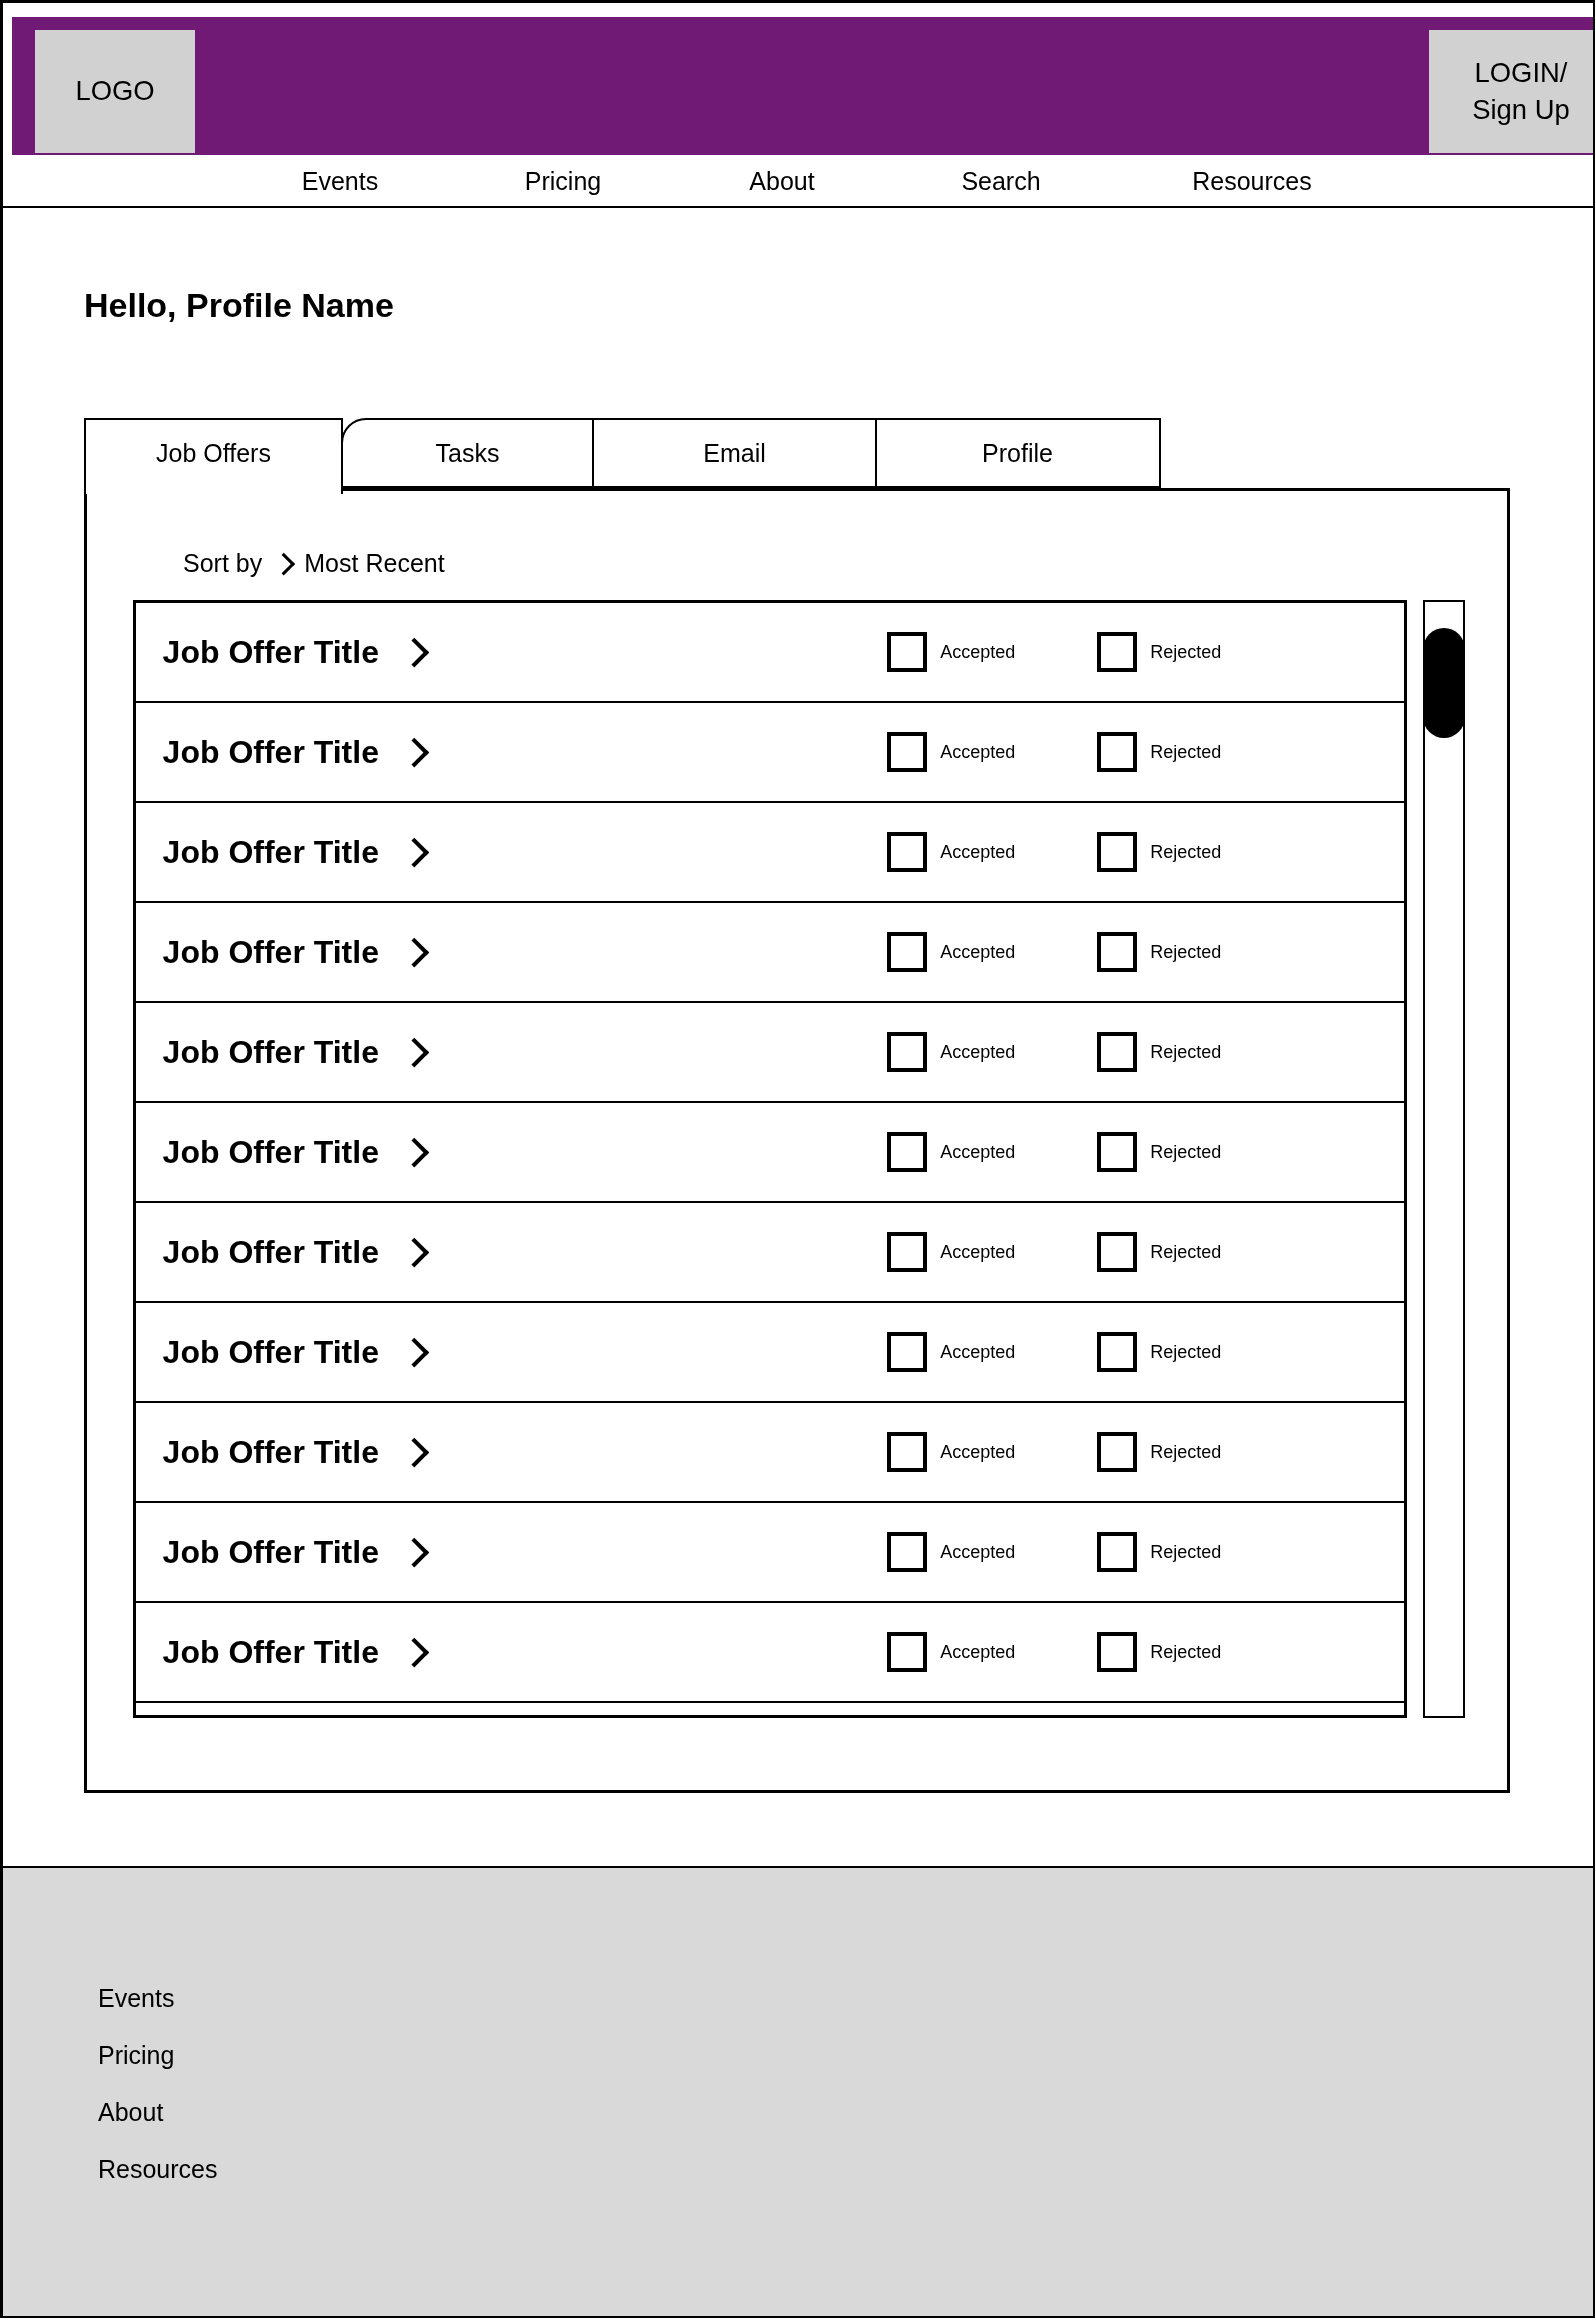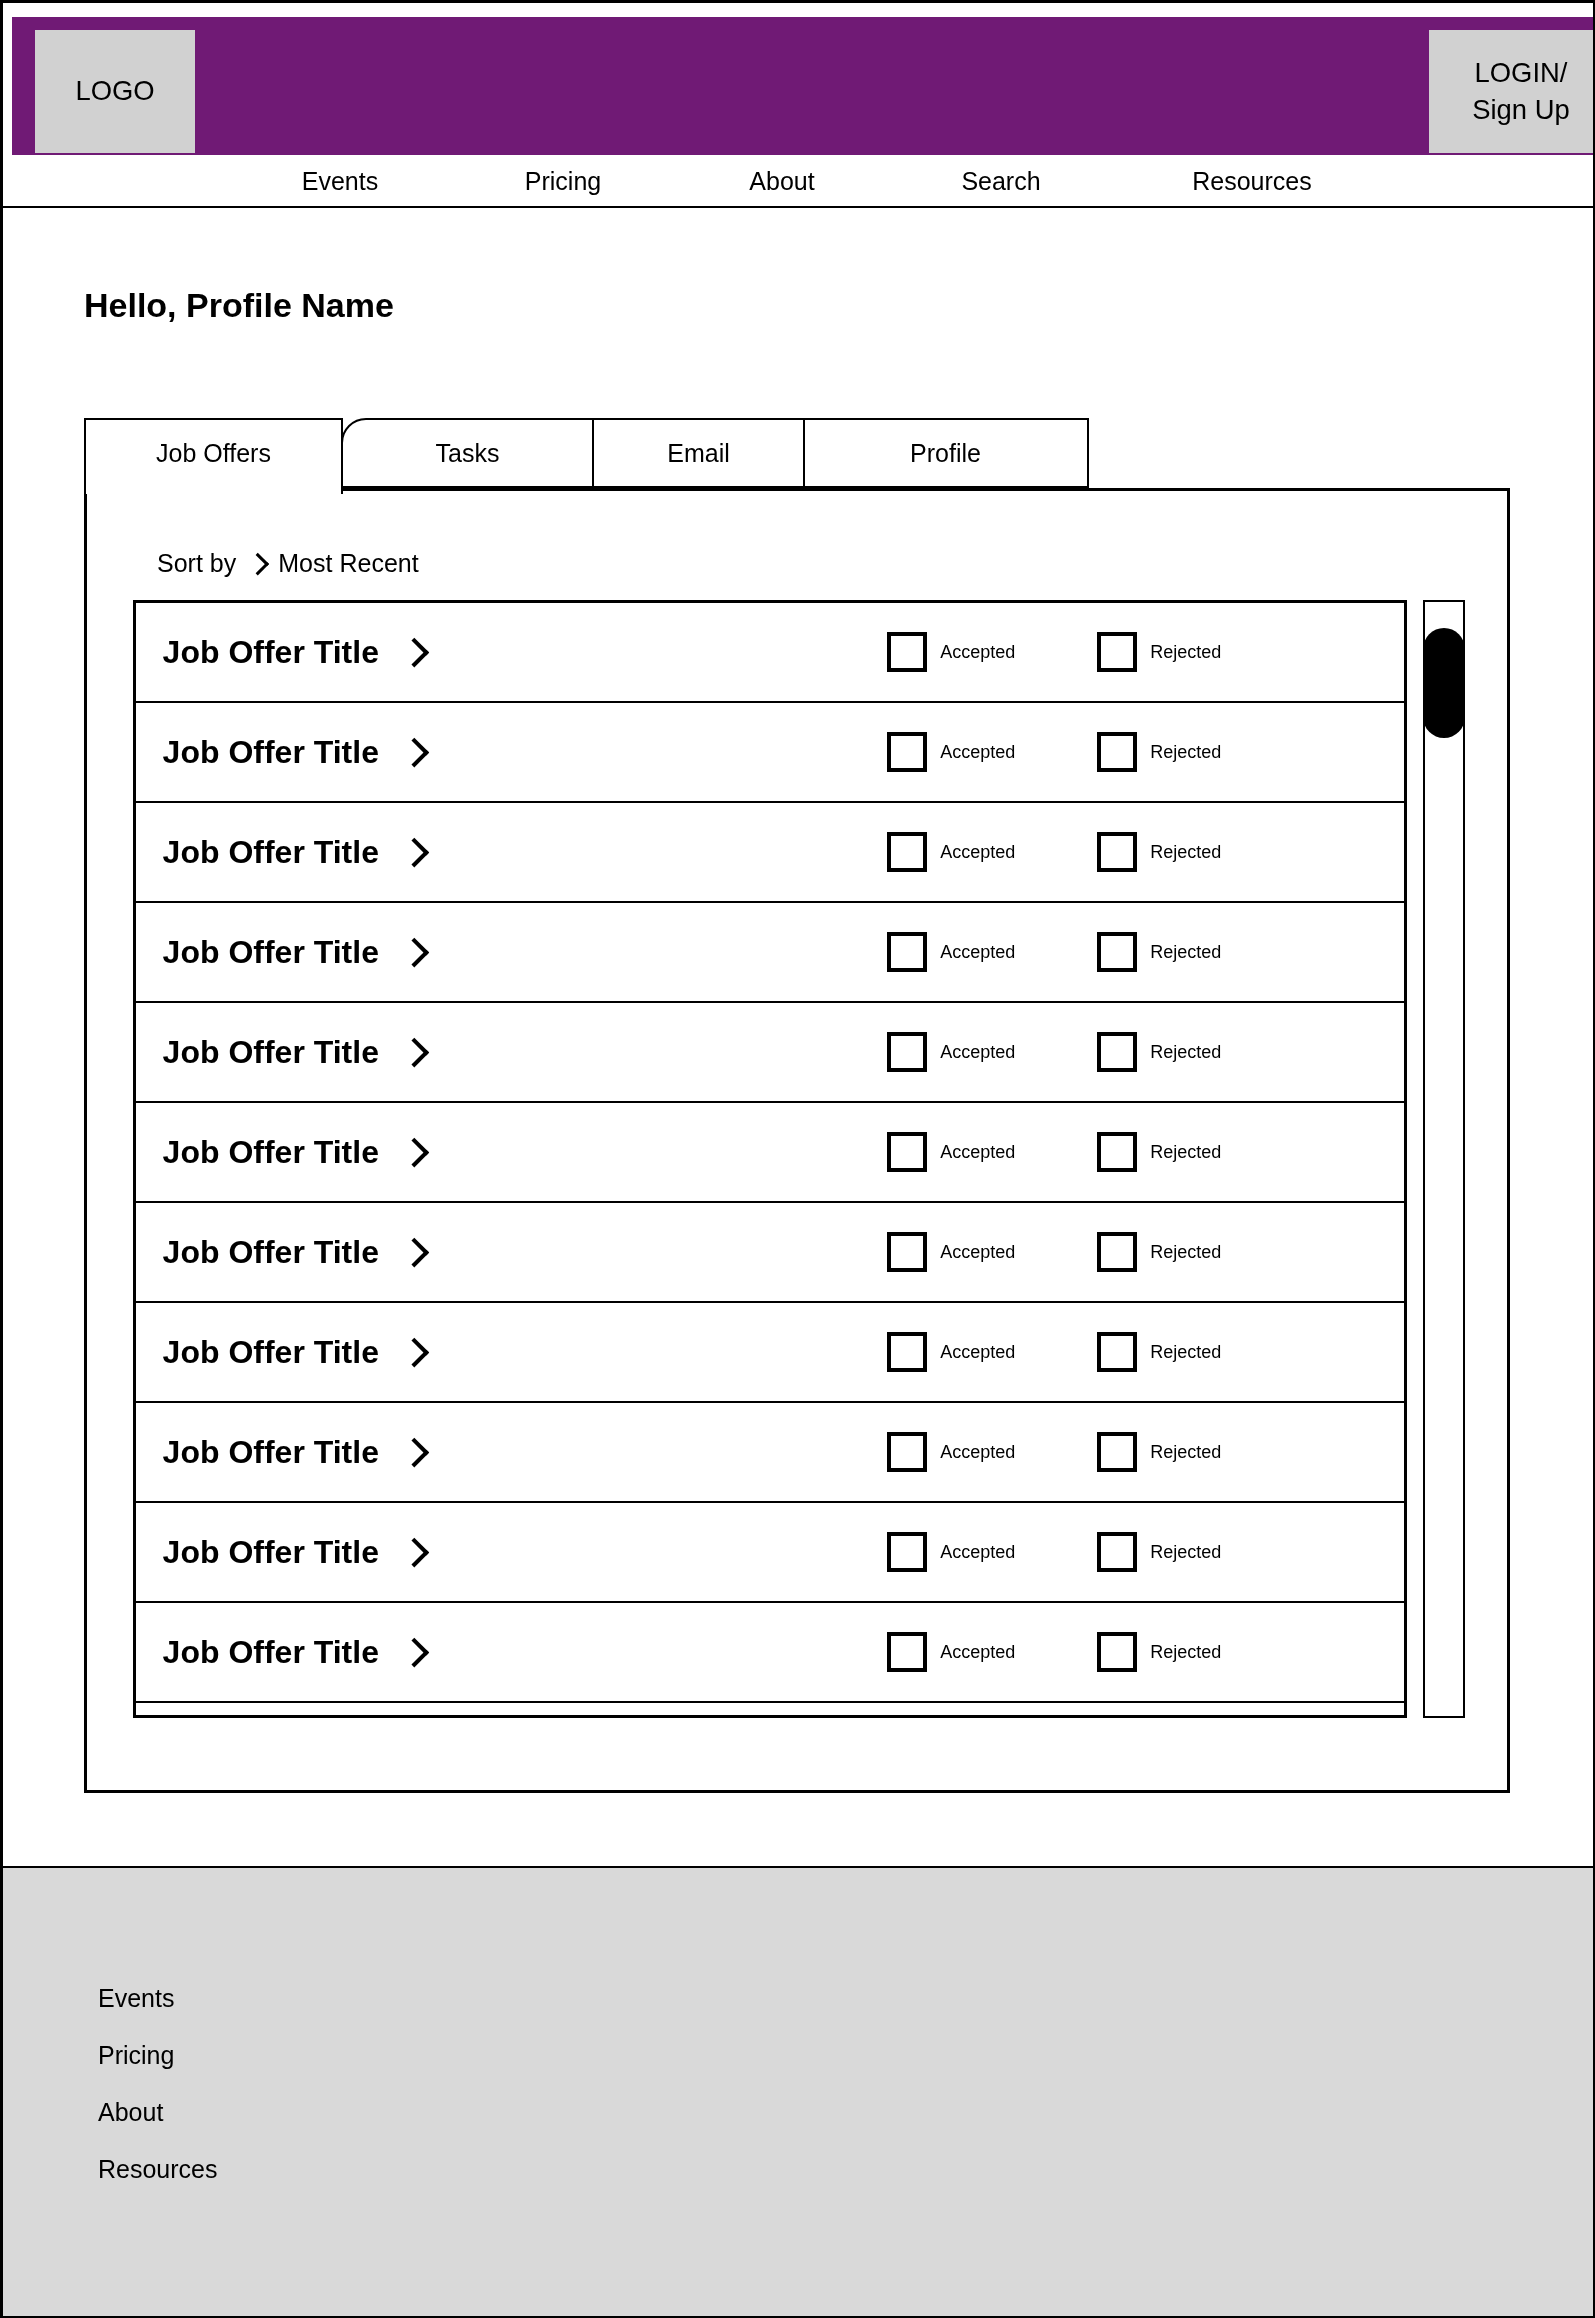--- a/index.html
+++ b/index.html
@@ -29,28 +29,28 @@
   
   .greeting{position:absolute;left:84px;top:286px;font-size:34px;font-weight:700;}
 
   
   .tabs{position:absolute;left:84px;top:418px;display:flex;align-items:flex-start;z-index:3;}
   .tab{height:70px;background:#fff;border:2.5px solid #000;box-sizing:border-box;
        display:flex;align-items:center;justify-content:center;font-size:25px;cursor:pointer;}
   .tab + .tab{margin-left:-2.5px;}
   .tab.t1{width:254px;border-top-left-radius:25px;}
   .tab.t2{width:259px;}
-  .tab.t3{width:213px;}
+  .tab.t3{width:285px;}
   .tab.t4{width:286px;}
   .tab.active{height:76px;border-bottom:none;padding-bottom:6.6px;}
 
   
   .panel{position:absolute;left:84px;top:488px;width:1426px;height:1305px;
          border:3.3px solid #000;box-sizing:border-box;background:#fff;z-index:1;}
-  .sort-row{position:absolute;left:70px;top:56px;display:flex;align-items:center;gap:13.3px;
+  .sort-row{position:absolute;left:96px;top:56px;display:flex;align-items:center;gap:13.3px;
             font-size:25px;height:33px;cursor:pointer;}
   .chev{display:inline-block;width:12.5px;height:12.5px;border-top:3.3px solid #000;border-right:3.3px solid #000;
         transform:rotate(45deg);}
 
   .list{position:absolute;left:46px;top:109px;width:1274px;height:1118px;
         border:3.3px solid #000;box-sizing:border-box;overflow:hidden;background:#4d7c0f;}
   .row{position:relative;height:100px;border-bottom:2.5px solid #000;box-sizing:border-box;
        display:flex;align-items:center;padding-left:26.6px;background:#fff;}
   .row-title-group{display:flex;align-items:center;gap:25px;cursor:pointer;}
   .row-title{font-size:32px;font-weight:700;white-space:nowrap;}

